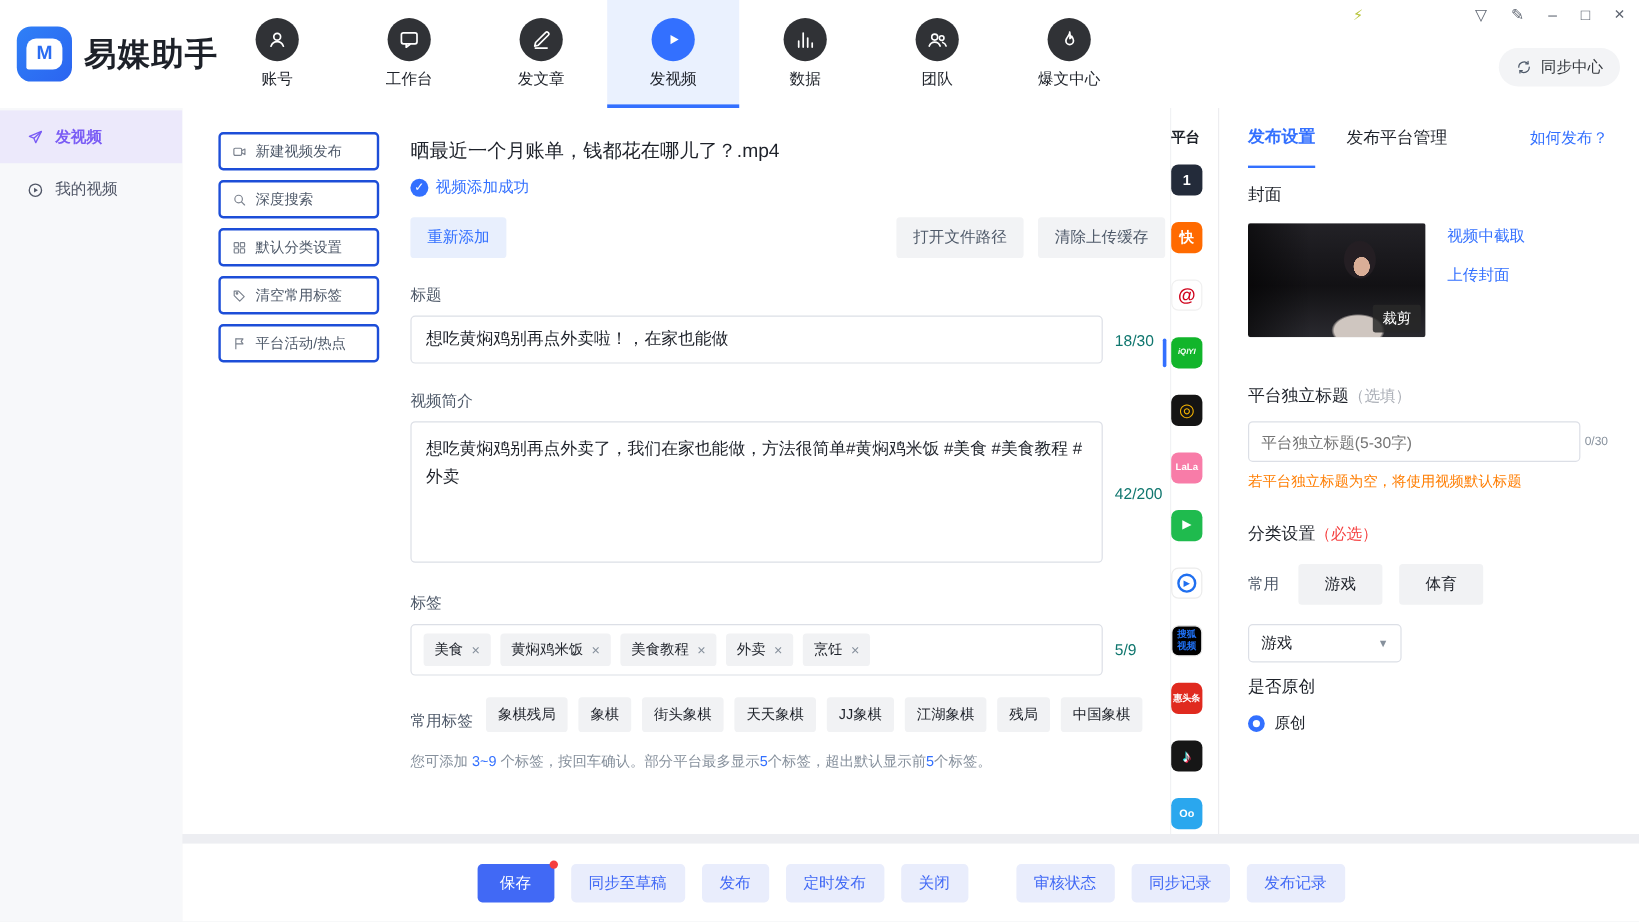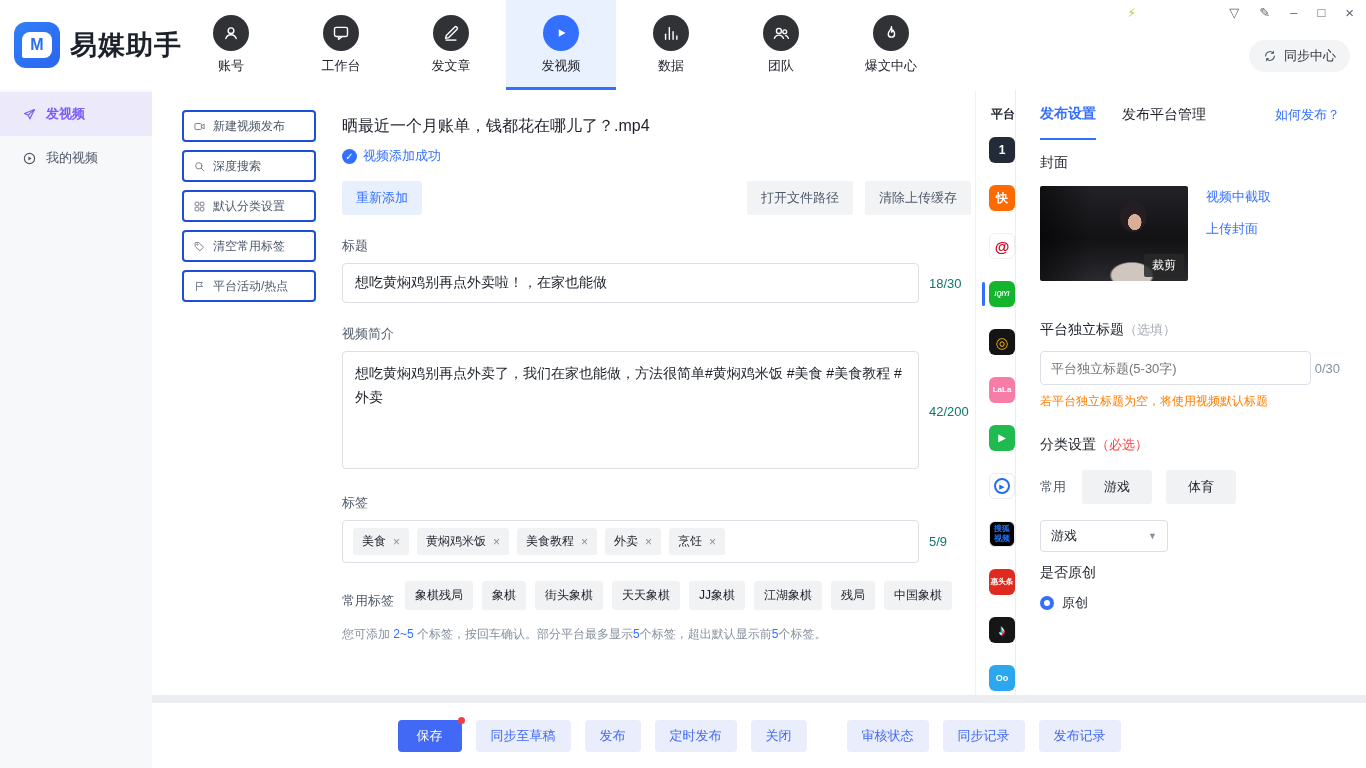--- a/index.html
+++ b/index.html
@@ -57,21 +57,21 @@
 .tagbox{display:flex;flex-wrap:wrap;gap:8px;align-items:center;border:1px solid #dcdfe6;border-radius:4px;padding:7px 10px;min-height:42px;width:100%}
 .chip{display:flex;align-items:center;background:#f1f2f4;border-radius:3px;padding:5px 9px;font-size:12px;color:#1d2129;cursor:pointer;white-space:nowrap}
 .chip .x{margin-left:7px;color:#86909c;font-size:12px;cursor:pointer}
 .common-row{display:flex;align-items:flex-end;gap:9px;margin-top:18px;flex-wrap:wrap}
 .common-label{font-size:13px;color:#4e5969;margin-right:2px}
 .cchip{background:#f1f2f4;border-radius:3px;padding:6px 10px;font-size:12px;color:#1d2129;cursor:pointer;white-space:nowrap}
 .hint{margin-top:16px;font-size:12px;color:#86909c}
 .hl{color:#3370ff}
 
 
-.platform-strip{width:40px;flex:none;border-left:1px solid #f1f2f4;display:flex;flex-direction:column;align-items:flex-end;padding-top:16px}
+.platform-strip{width:40px;flex:none;border-left:1px solid #f1f2f4;display:flex;flex-direction:column;align-items:flex-start;padding-top:16px}
 .pf-label{font-size:12px;font-weight:bold;color:#1d2129;margin-bottom:14px;white-space:nowrap}
 .pf{width:26px;height:26px;border-radius:6px;margin-bottom:22px;flex:none;display:flex;align-items:center;justify-content:center;position:relative;cursor:pointer}
 .pf .g{line-height:1}
 .pf.sel::before{content:"";position:absolute;left:-7px;top:1px;width:3px;height:24px;background:#3370ff;border-radius:2px}
 .pf1{background:#232b3a;color:#fff;font-size:12px;font-weight:bold}
 .pf2{background:#ff6a00;color:#fff;font-size:12px;font-weight:bold}
 .pf3{background:#fff;border:1px solid #f0f0f0;color:#d0021b;font-size:15px;font-weight:bold}
 .pf4{background:#12b52b;color:#fff;font-size:6.5px;font-weight:bold;font-style:italic}
 .pf5{background:#141414;color:#f7b500;font-size:15px}
 .pf6{background:#f87ca8;color:#fff;font-size:8px;font-weight:bold}
@@ -98,21 +98,21 @@
  radial-gradient(36px 22px at 62% 94%,#cfc6c0 55%,rgba(207,198,192,0) 62%),
  linear-gradient(90deg,rgba(0,0,0,.55),rgba(0,0,0,0) 35%),
  linear-gradient(180deg,#232227 0%,#121114 55%,#2a2a2f 100%)}
 .crop-btn{position:absolute;right:4px;bottom:4px;background:rgba(40,40,40,.85);color:#fff;font-size:12px;padding:3px 8px;border-radius:2px;cursor:pointer}
 .cover-links{display:flex;flex-direction:column;gap:14px;margin-left:18px;padding-top:2px}
 .blue-link{color:#3370ff;font-size:13px;cursor:pointer;white-space:nowrap}
 .ind-title-row{margin-top:40px;font-size:14px}
 .opt{color:#a9adb5;font-size:13px}
 .ind-input-row{display:flex;align-items:center;margin-top:12px}
 .ind-input{flex:1;height:34px;border:1px solid #dcdfe6;border-radius:4px;padding:0 10px;font-size:13px;outline:none;font-family:inherit}
-.ind-count{margin-left:4px;font-size:13px;color:#86909c;flex:none}
+.ind-count{margin-left:4px;font-size:10px;color:#86909c;flex:none}
 .orange-hint{margin-top:8px;font-size:12px;color:#ff7d00}
 .cat-row{margin-top:26px;font-size:14px}
 .req{color:#f53f3f;font-size:13px}
 .cat-common{display:flex;align-items:center;gap:14px;margin-top:16px}
 .cat-chip{background:#f1f2f4;border-radius:3px;padding:8px 22px;font-size:13px;cursor:pointer}
 .select{width:128px;height:32px;border:1px solid #dcdfe6;border-radius:4px;display:flex;align-items:center;justify-content:space-between;padding:0 10px;font-size:13px;margin-top:16px;cursor:pointer}
 .caret{color:#86909c;font-size:9px}
 .orig-label{margin-top:12px;font-size:14px}
 .radio-row{display:flex;align-items:center;gap:8px;margin-top:12px;font-size:13px;cursor:pointer}
 .radio{width:14px;height:14px;border-radius:50%;border:1px solid #c9cdd4;background:#fff;flex:none}
@@ -362,21 +362,21 @@
         <span class="cchip">象棋残局</span>
         <span class="cchip">象棋</span>
         <span class="cchip">街头象棋</span>
         <span class="cchip">天天象棋</span>
         <span class="cchip">JJ象棋</span>
         <span class="cchip">江湖象棋</span>
         <span class="cchip">残局</span>
         <span class="cchip">中国象棋</span>
       </div>
 
-      <div class="hint"><span>您可添加 </span><span class="hl">2~5</span><span> 个标签，按回车确认。部分平台最多显示</span><span class="hl">5</span><span>个标签，超出默认显示前</span><span class="hl">5</span><span>个标签。</span></div>
+      <div class="hint"><span>您可添加 </span><span class="hl">3~9</span><span> 个标签，按回车确认。部分平台最多显示</span><span class="hl">5</span><span>个标签，超出默认显示前</span><span class="hl">5</span><span>个标签。</span></div>
 
     </div>
   </section>
 
   <div class="platform-strip">
     <div class="pf-label">平台</div>
     <div class="pf pf1">
         <span class="g">1</span>
       </div>
     <div class="pf pf2">

